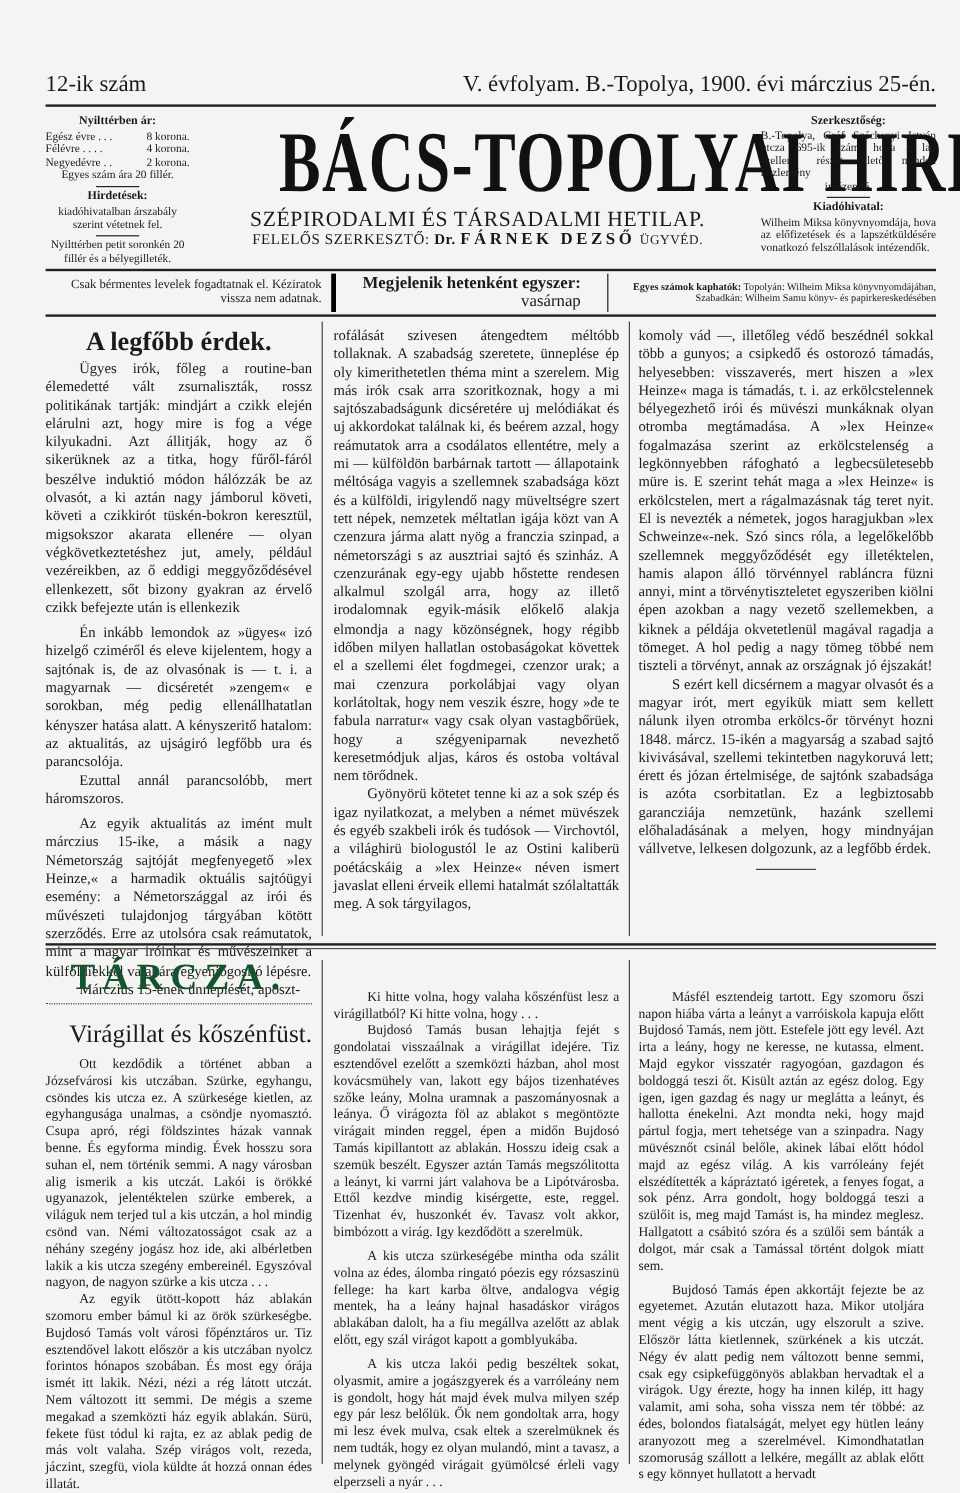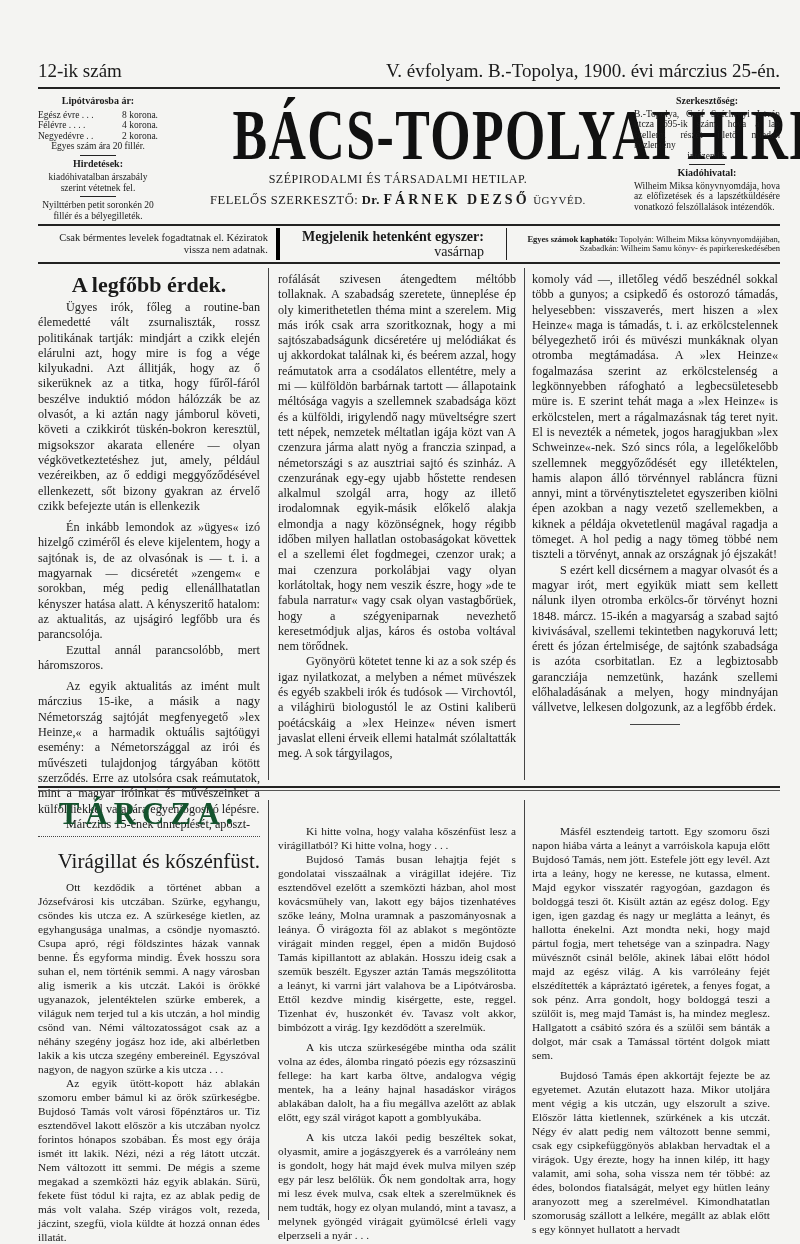--- a/index.html
+++ b/index.html
@@ -32,21 +32,21 @@
     position: absolute; left: 168px; top: 82px; width: 460px;
     text-align: center;
     font-family: "Liberation Serif", serif;
     font-size: 72px; line-height: 74px; font-weight: bold;
     transform: scaleX(0.72); transform-origin: center top;
     letter-spacing: 2px; color: #111;
     white-space: nowrap;
   }
   .subtitle {
     position: absolute; left: 168px; top: 156px; width: 460px; text-align: center;
-    font-size: 12px; letter-spacing: 0.5px;
+    font-size: 18px; letter-spacing: 0.5px;
   }
   .editor {
     position: absolute; left: 168px; top: 176px; width: 460px; text-align: center;
     font-size: 12.5px; letter-spacing: 0.5px;
   }
   .editor .name { font-weight: bold; letter-spacing: 3px; font-size: 14px; }
 
   .masthead-right {
     position: absolute; left: 634px; top: 80px; width: 146px;
     font-size: 9.5px; line-height: 10.5px; text-align: justify;
@@ -86,21 +86,21 @@
 
 <div class="page">
 
   <div class="top-line">
     <span>12-ik szám</span>
     <span>V. évfolyam. B.-Topolya, 1900. évi márczius 25-én.</span>
   </div>
   <div class="rule thick" style="top:71px;"></div>
 
   <div class="masthead-left">
-    <div class="hd">Lipótvárosba ár:</div>
+    <div class="hd">Nyilttérben ár:</div>
     <div class="price-row">
       <span>Egész évre . . .</span>
       <span>8 korona.</span>
     </div>
     <div class="price-row">
       <span>Félévre . . . .</span>
       <span>4 korona.</span>
     </div>
     <div class="price-row">
       <span>Negyedévre . .</span>

